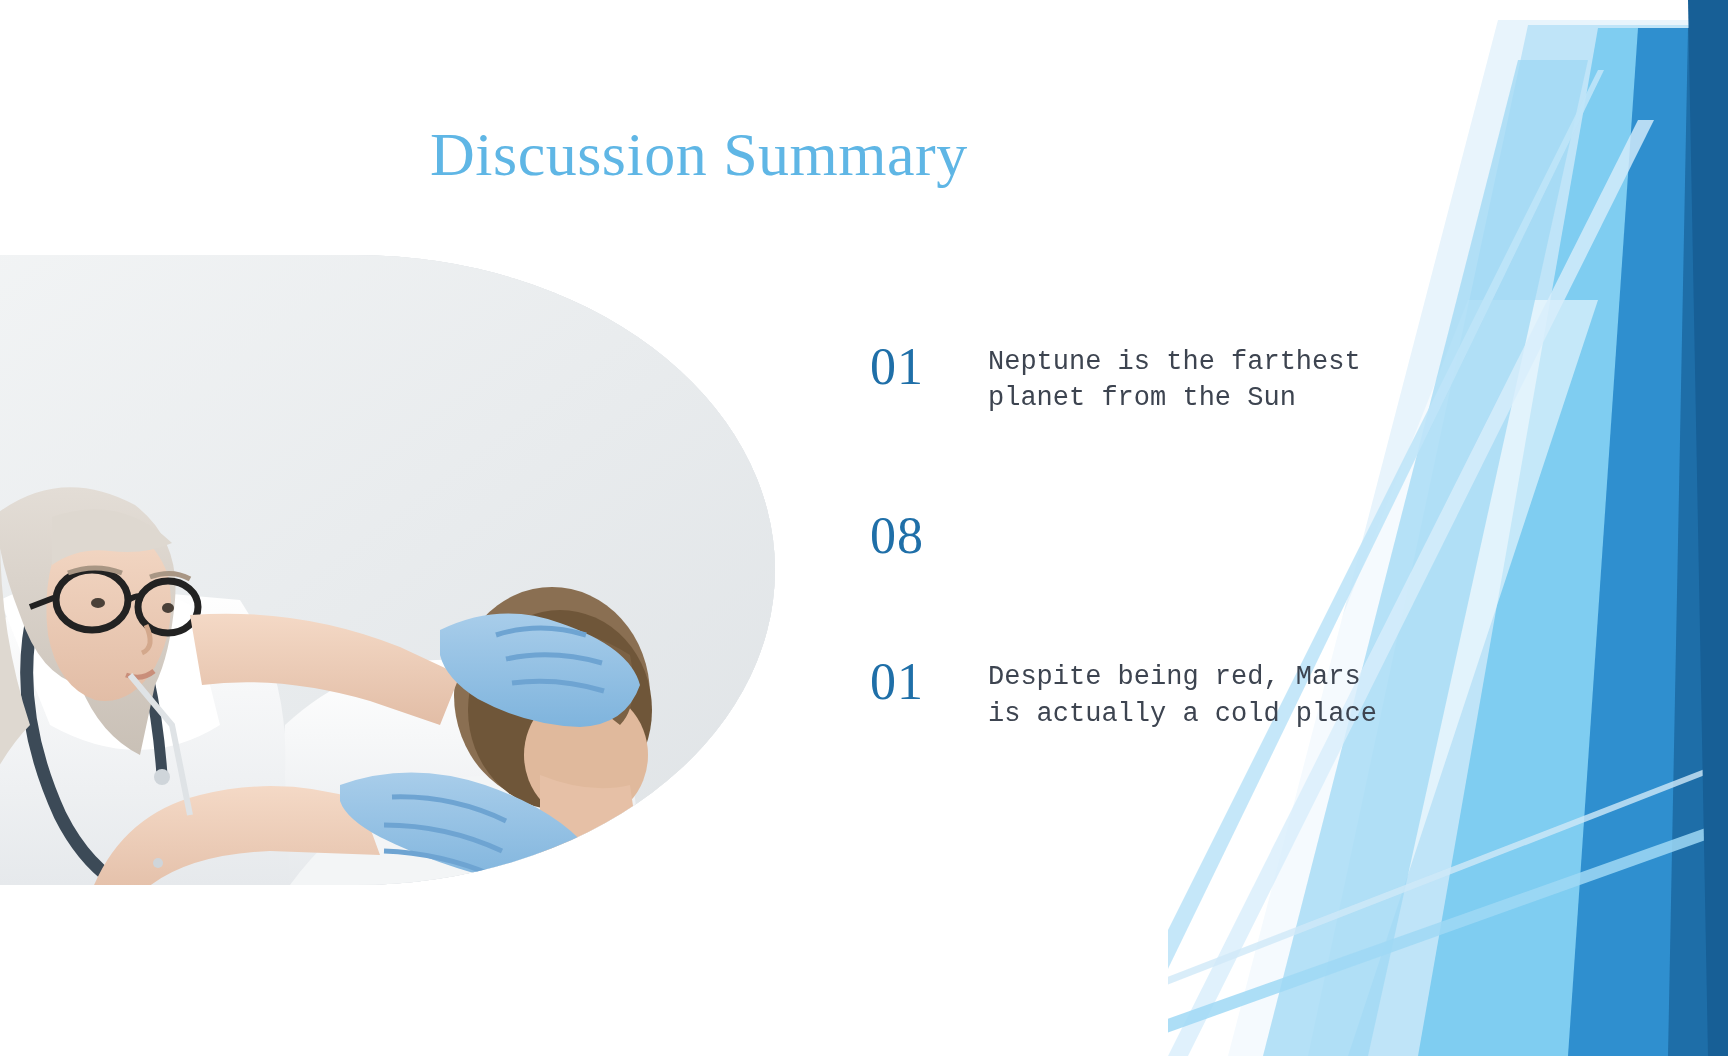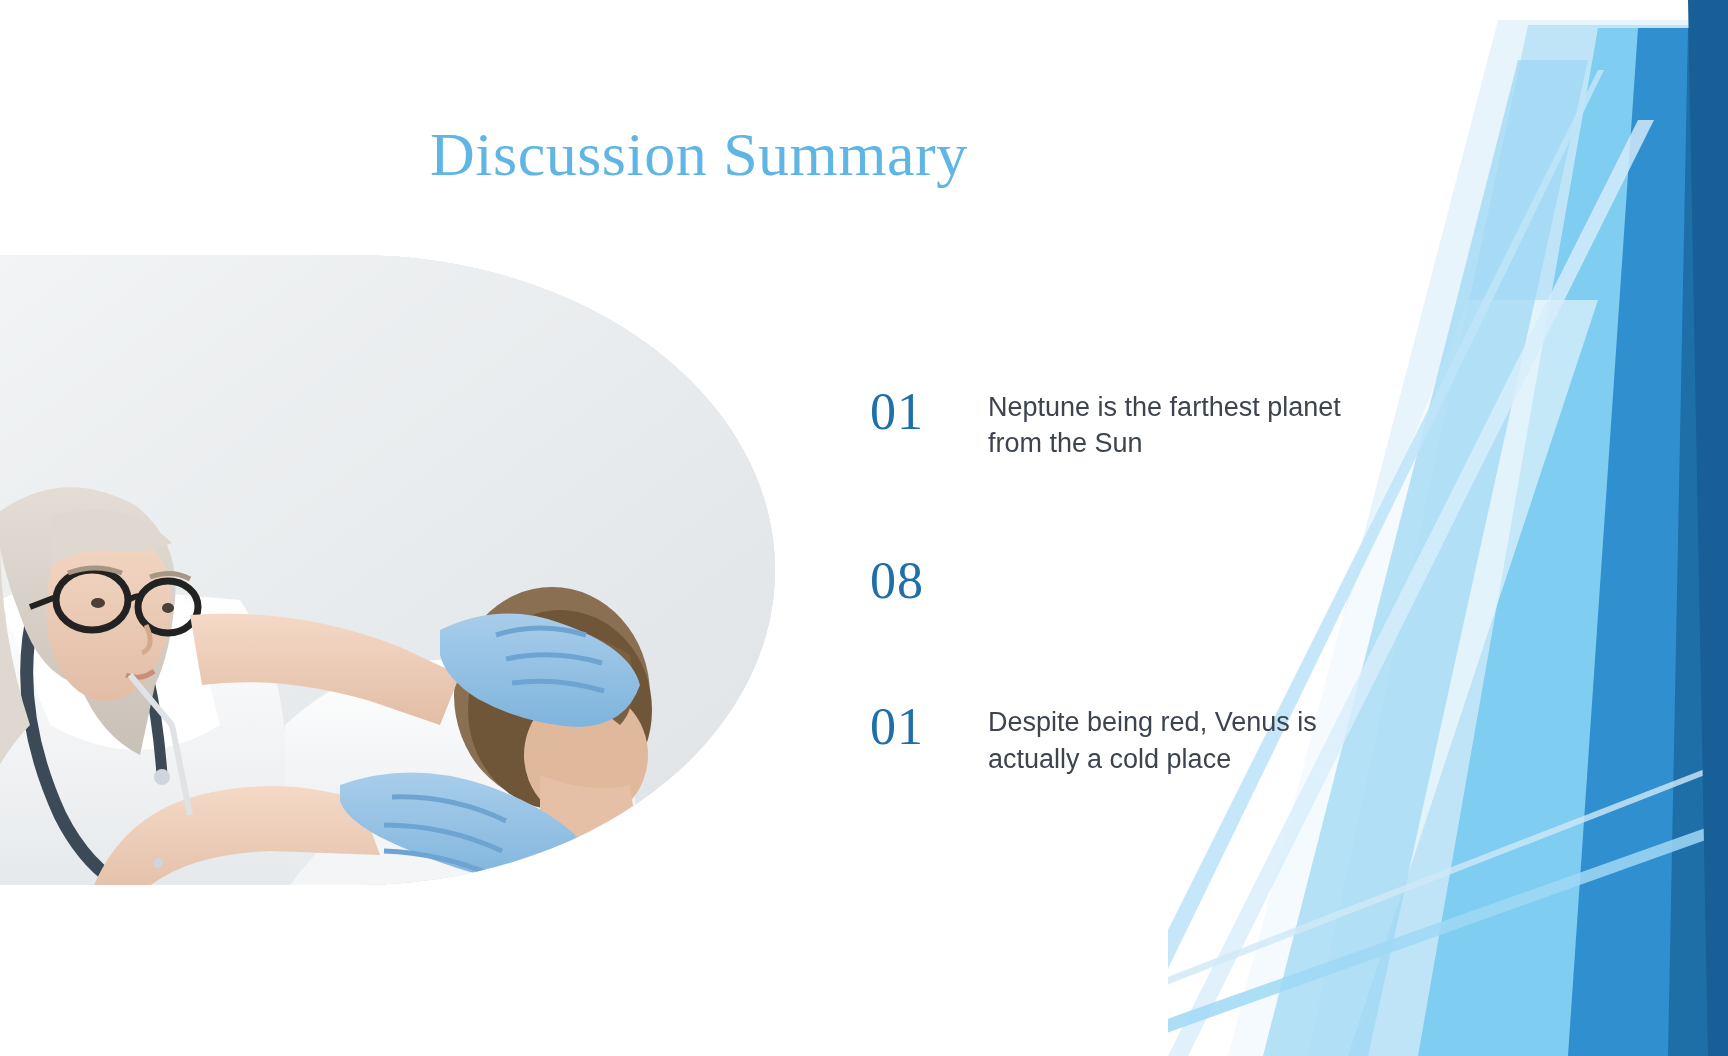--- a/index.html
+++ b/index.html
@@ -67,34 +67,33 @@
   .list {
     position: absolute;
     left: 870px;
     top: 340px;
     width: 520px;
   }
   .list-item {
     display: flex;
     align-items: flex-start;
     margin-bottom: 92px;
-    margin-top: 45px;
   }
   .list-item:last-child { margin-bottom: 0; }
   .item-num {
     font-family: "Liberation Serif", serif;
     font-size: 52px;
     color: #1f6fa8;
     width: 118px;
     flex: 0 0 118px;
     line-height: 1.05;
     letter-spacing: 1px;
   }
   .item-text {
-    font-family: Liberation Sans, sans-serif;
+    font-family: Liberation Mono, monospace;
     font-size: 27px;
     line-height: 1.35;
     color: #3d4450;
     padding-top: 4px;
     max-width: 400px;
   }
 </style>
 </head>
 <body>
 
@@ -230,17 +229,17 @@
       <div class="item-num">01</div>
       <div class="item-text">Neptune is the farthest planet from the Sun</div>
     </div>
 
     <div class="list-item">
       <div class="item-num">08</div>
     </div>
 
     <div class="list-item">
       <div class="item-num">01</div>
-      <div class="item-text">Despite being red, Venus is actually a cold place</div>
+      <div class="item-text">Despite being red, Mars is actually a cold place</div>
     </div>
 
   </div>
 </div>
 
 </body></html>

